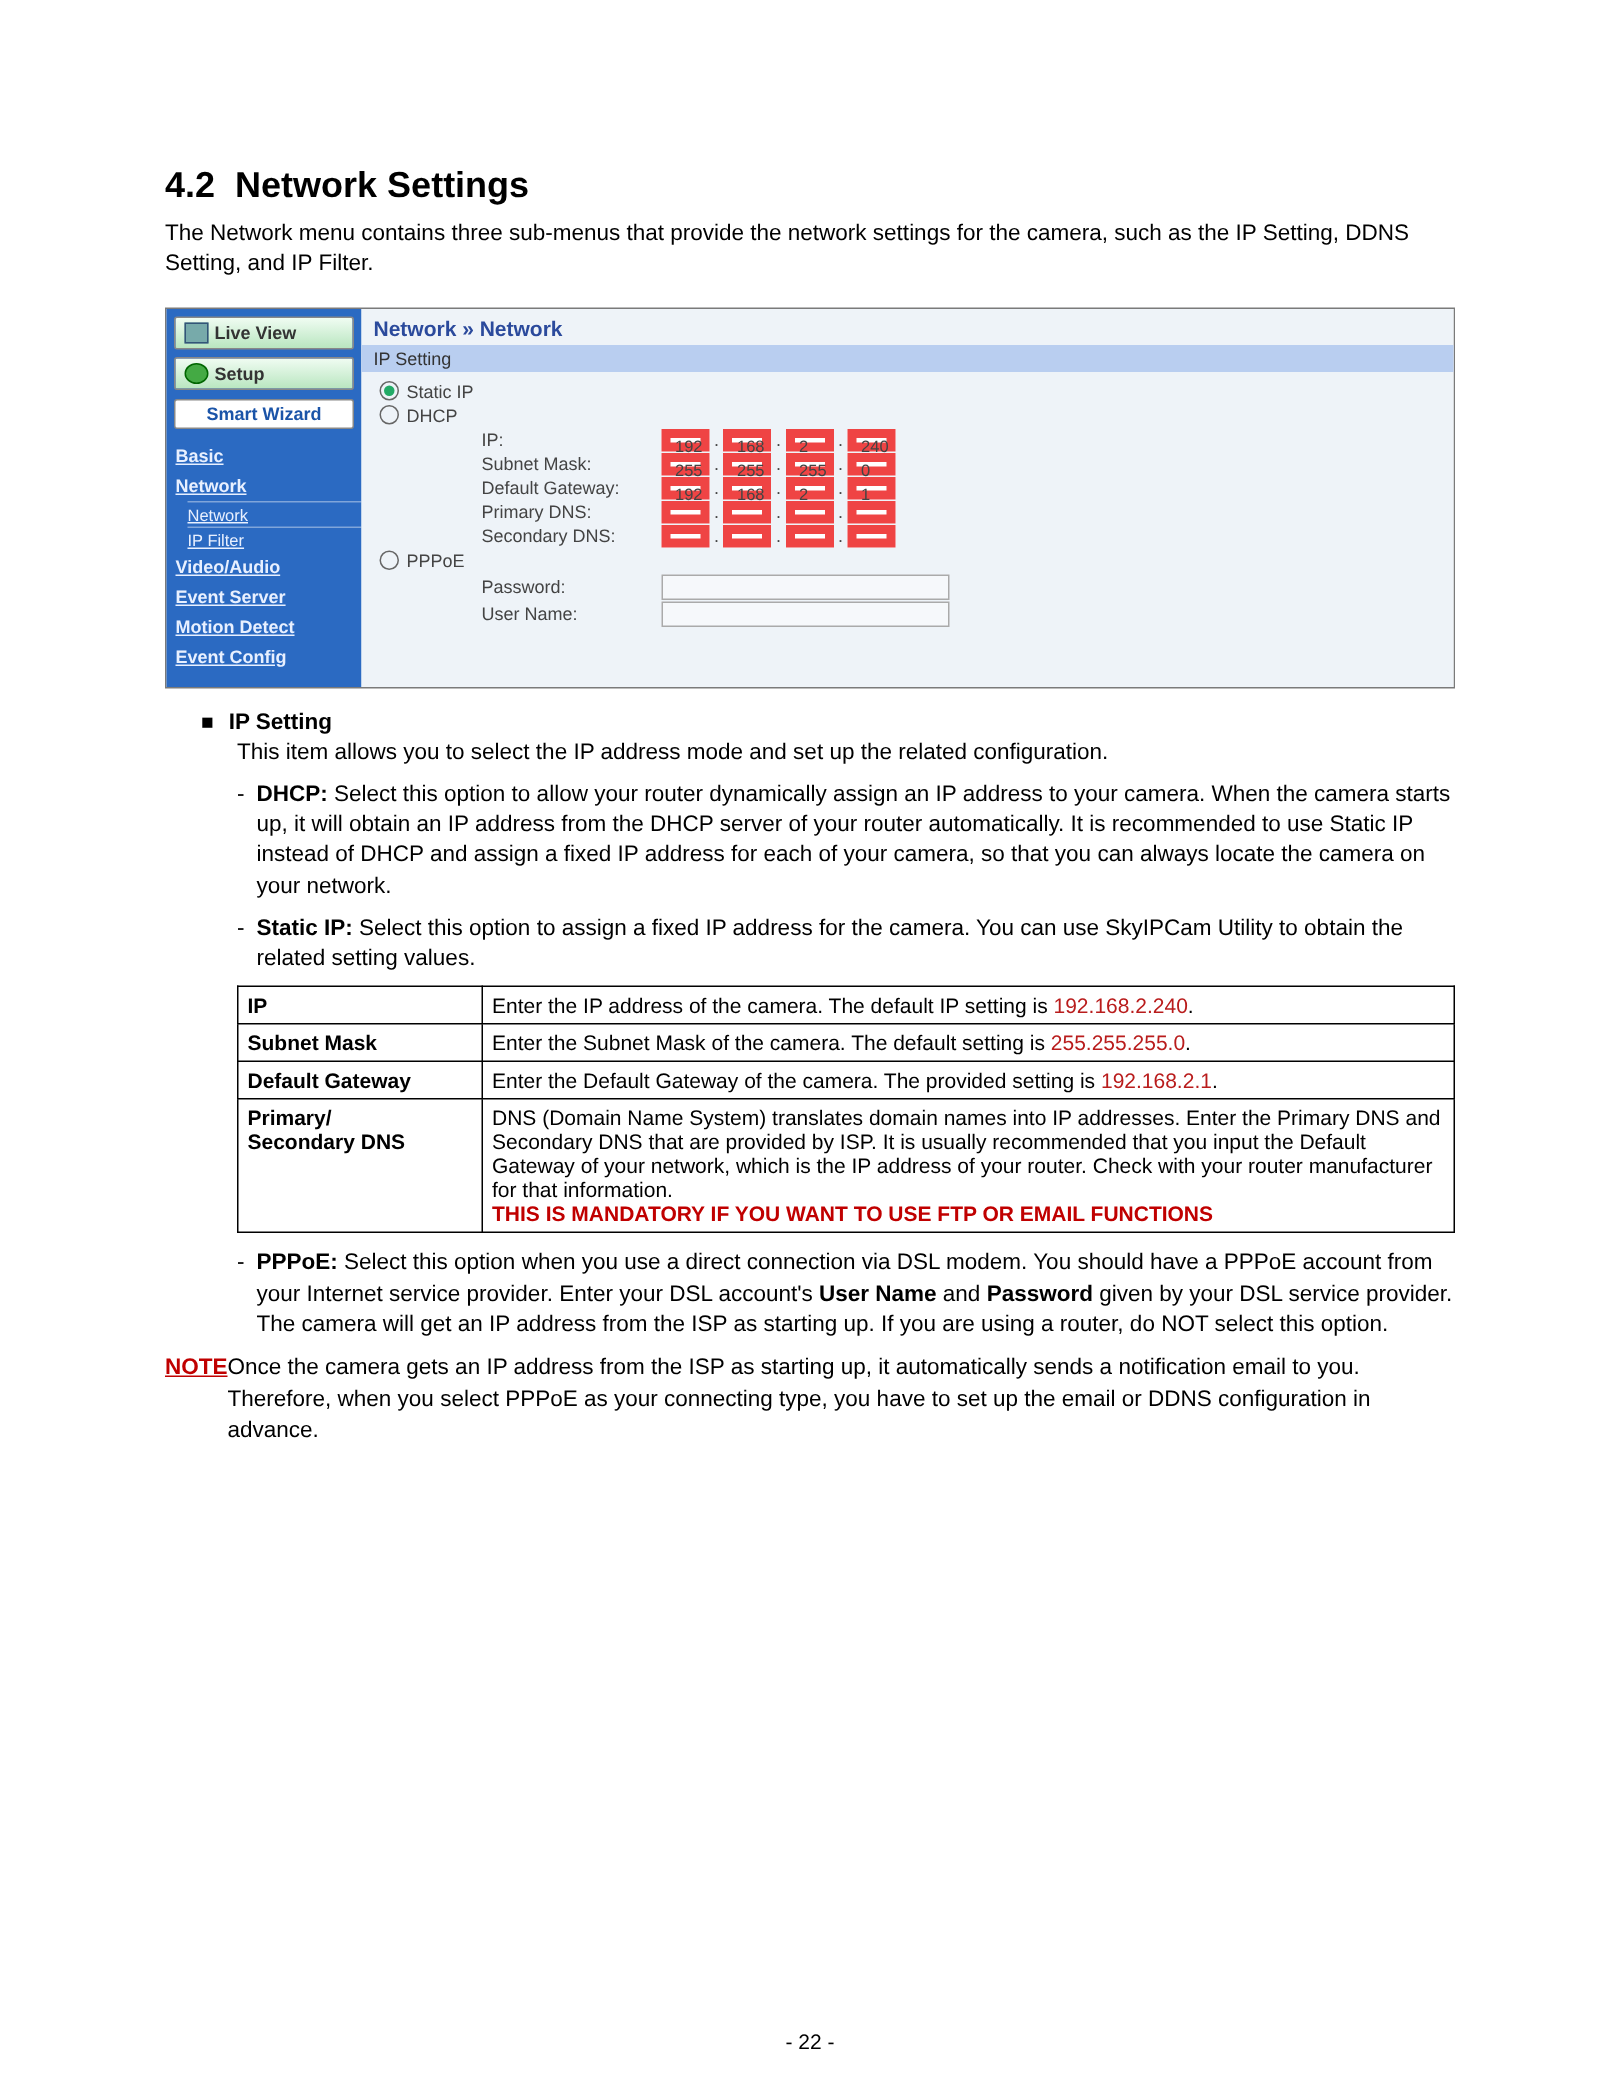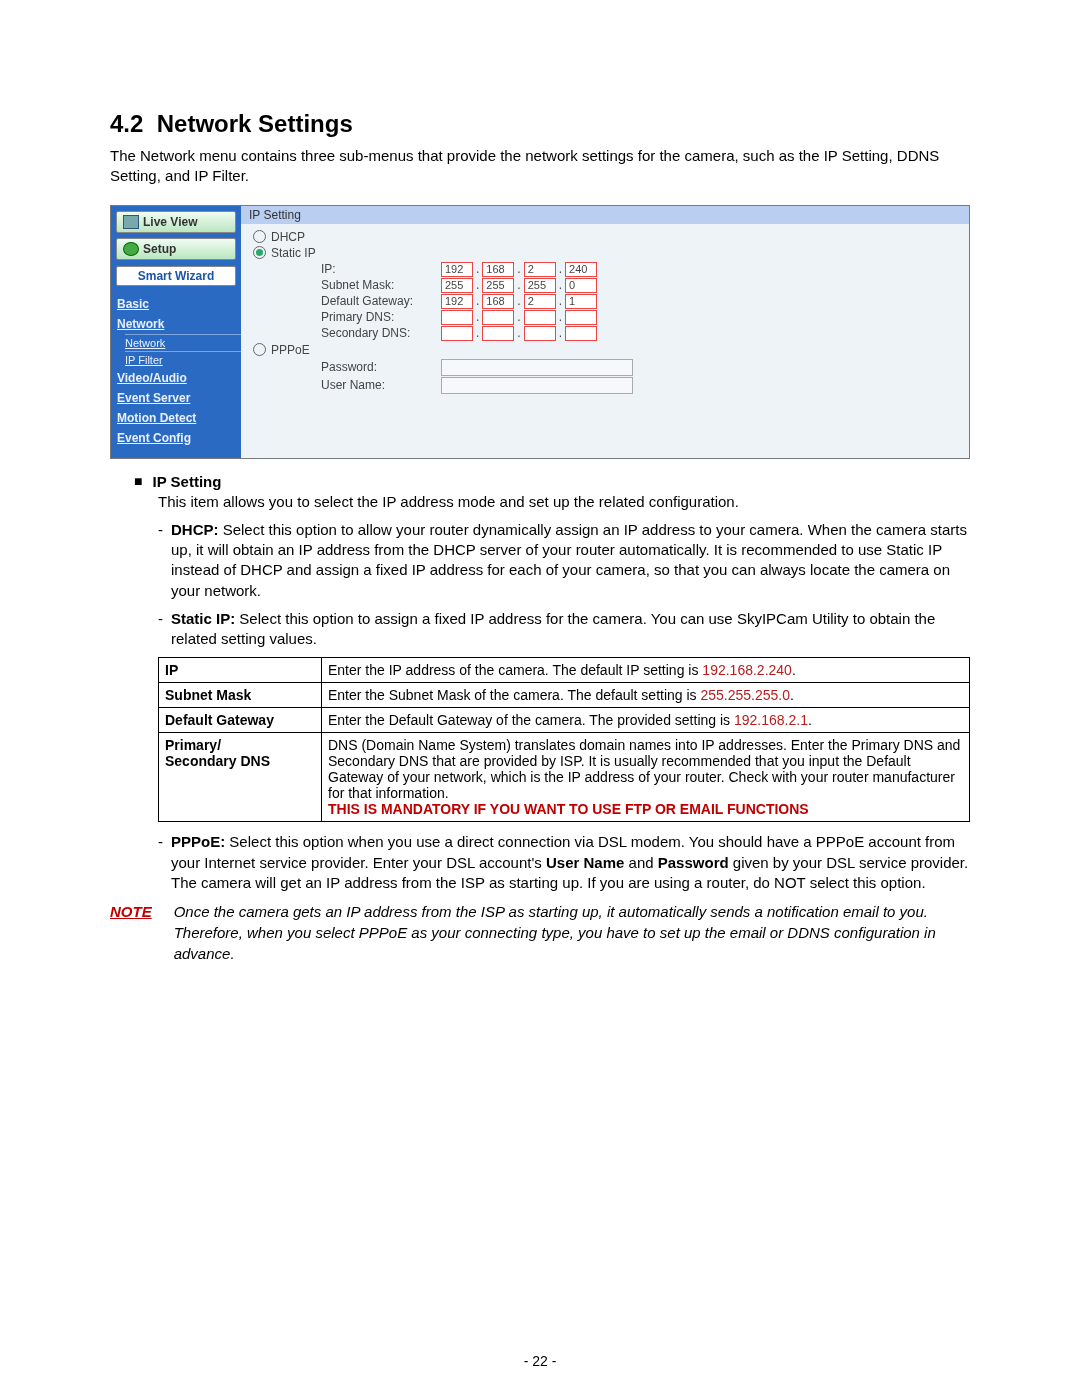--- a/index.html
+++ b/index.html
@@ -113,21 +113,21 @@
     padding: 4px 10px;
     color: #444;
   }
   .radio-row {
     display:flex; align-items:center; gap:5px; margin:2px 0 2px 2px;
   }
   .radio { width:11px;height:11px;border:1px solid #666;border-radius:50%;display:inline-block;position:relative;}
   .radio.sel::after{content:"";position:absolute;inset:2px;background:#2a6;border-radius:50%;}
   .frow { display:flex; align-items:center; margin:1px 0 1px 70px; }
   .frow .lbl { width: 120px; }
-  .octet { display:inline-block; width:32px; height:15px; border:1px solid #ef4444; background:#fff; text-align:left; padding:0 3px; font-size:11px; box-sizing:border-box; margin:0;}
+  .octet { display:inline-block; width:32px; height:15px; border:6px solid #ef4444; background:#fff; text-align:left; padding:0 3px; font-size:11px; box-sizing:border-box; margin:0;}
   .dot { padding: 0 3px; }
   .long-in { width: 190px; height:15px; border:1px solid #aaa; background:#f6f8fb; display:inline-block;}
   h3.subhead {
     font-size: 18px;
     font-weight: bold;
     margin: 10px 0 6px 0;
   }
   .bullet-block { margin-left: 24px; }
   .sq-bullet { display:flex; gap:10px; margin-bottom:2px;}
   .sq { font-size:14px; }
@@ -143,21 +143,21 @@
     font-size: 14px;
   }
   table.defs td {
     border: 1px solid #000;
     padding: 4px 6px;
     vertical-align: top;
   }
   table.defs td.k { font-weight:bold; width: 150px;}
   .red { color: #b91c1c; }
   .redb { color: #c00000; font-weight:bold; }
-  .note-row { display:flex; gap:22px; line-height:1.4; margin-top:4px;font-style:italic;}
+  .note-row { display:flex; gap:0; line-height:1.4; margin-top:4px;}
   .note-label { color:#c00000; font-weight:bold; text-decoration:underline;}
   .pgnum { position:absolute; bottom:28px; left:0; right:0; text-align:center; font-size:14px;}
 </style>
 </head>
 <body>
 
 <div class="page">
   <h2 class="section-title">
     <span>4.2</span>&nbsp;&nbsp;<span>Network Settings</span>
   </h2>
@@ -177,29 +177,30 @@
       <div class="side-link">Basic</div>
       <div class="side-link">Network</div>
       <div class="side-sub active"><span>Network</span></div>
       <div class="side-sub"><span>IP Filter</span></div>
       <div class="side-link">Video/Audio</div>
       <div class="side-link">Event Server</div>
       <div class="side-link">Motion Detect</div>
       <div class="side-link">Event Config</div>
     </div>
     <div class="ui-main">
+      <div class="crumb">Network » Network</div>
       <div class="banner">IP Setting</div>
       <div class="form-area">
         <div class="radio-row">
+            <span class="radio sel"></span>
+            <span>Static IP</span>
+          </div>
+        <div class="radio-row">
             <span class="radio"></span>
             <span>DHCP</span>
-          </div>
-        <div class="radio-row">
-            <span class="radio sel"></span>
-            <span>Static IP</span>
           </div>
         <div class="frow">
             <span class="lbl">IP:</span>
           <span class="octet">192</span>
             <span class="dot">.</span>
           <span class="octet">168</span>
             <span class="dot">.</span>
           <span class="octet">2</span>
             <span class="dot">.</span>
           <span class="octet">240</span>

